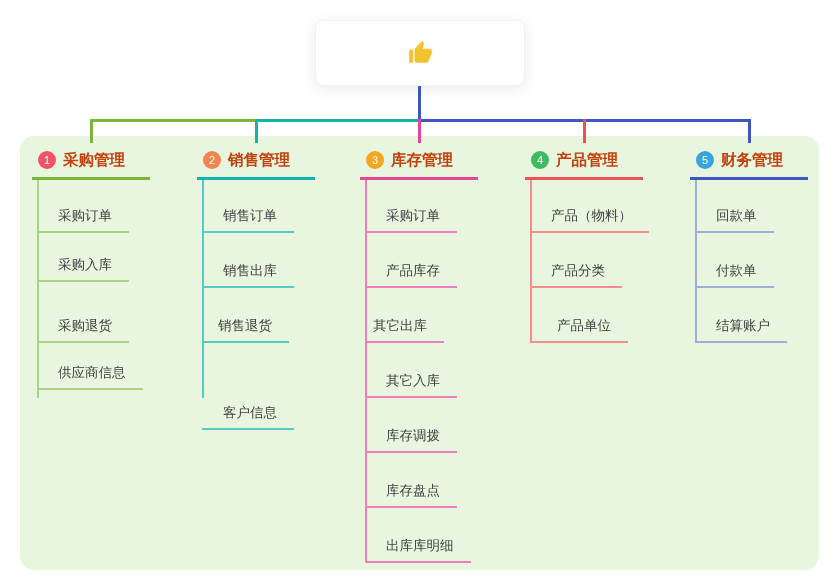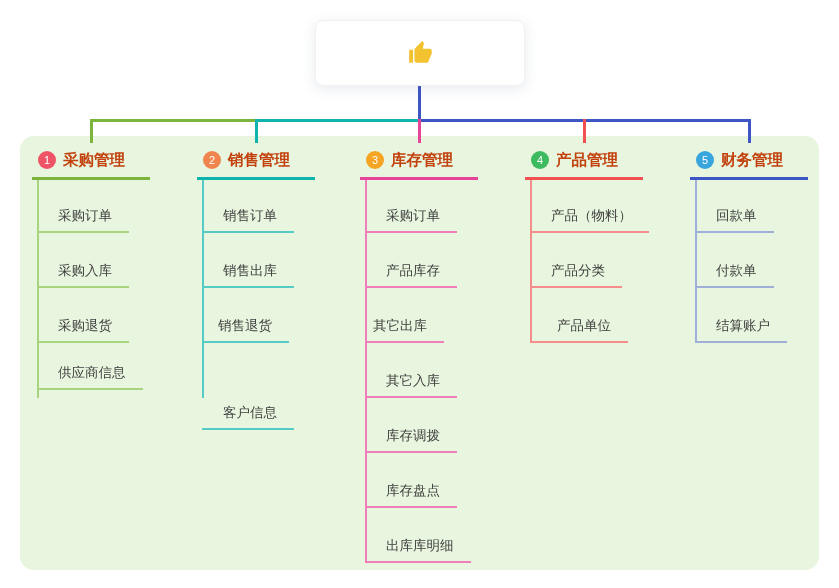--- a/index.html
+++ b/index.html
@@ -75,21 +75,21 @@
     </div>
   <div id="branches">
       <div class="branch" style="left: 32px;">
         <div class="branch-header">
           <span class="badge" style="background: rgb(238, 83, 104);">1</span>
           <span class="branch-title">采购管理</span>
         </div>
         <div class="branch-underline" style="background: rgb(125, 181, 60);"></div>
         <div class="trunk" style="background: rgb(169, 212, 127); height: 218px;"></div>
         <div class="node-item" style="top: 55px; border-bottom: 2px solid rgb(169, 212, 127);">采购订单</div>
-        <div class="node-item" style="top: 110px; border-bottom: 2px solid rgb(169, 212, 127); font-family: Liberation Mono, monospace;">采购入库</div>
+        <div class="node-item" style="top: 104px; border-bottom: 2px solid rgb(169, 212, 127); font-family: Liberation Mono, monospace;">采购入库</div>
         <div class="node-item" style="top: 165px; border-bottom: 2px solid rgb(169, 212, 127);">采购退货</div>
         <div class="node-item" style="top: 212px; border-bottom: 2px solid rgb(169, 212, 127);">供应商信息</div>
       </div>
       <div class="branch" style="left: 197px;">
         <div class="branch-header">
           <span class="badge" style="background: rgb(240, 133, 77);">2</span>
           <span class="branch-title">销售管理</span>
         </div>
         <div class="branch-underline" style="background: rgb(16, 180, 174);"></div>
         <div class="trunk" style="background: rgb(85, 203, 196); height: 218px;"></div>

